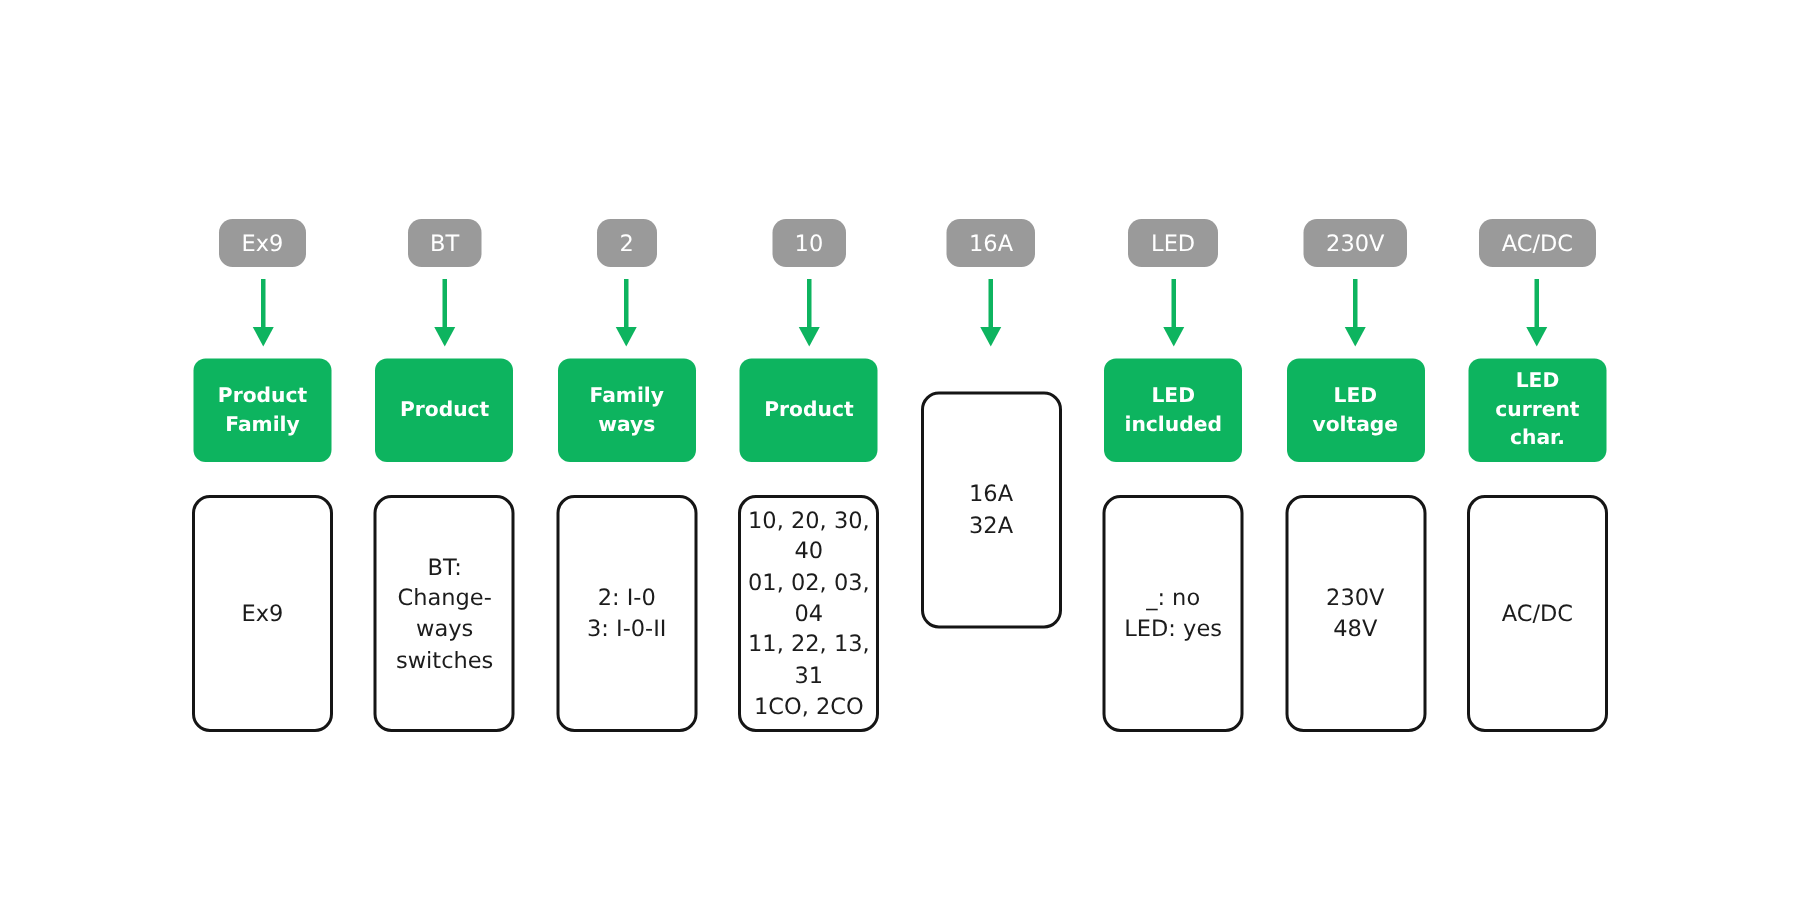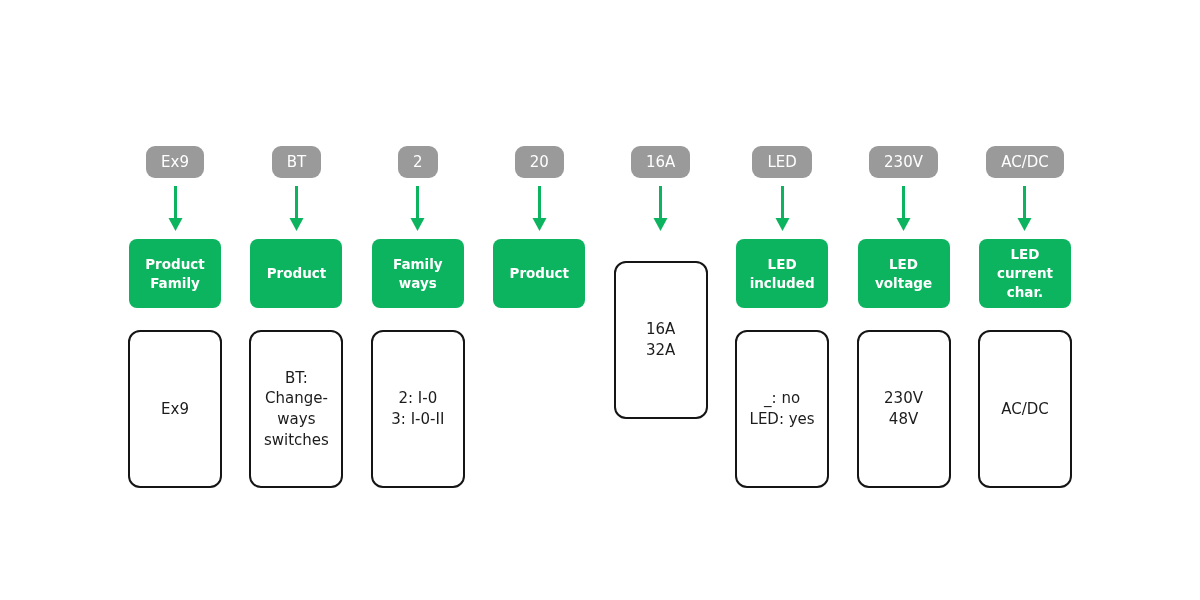--- a/index.html
+++ b/index.html
@@ -124,26 +124,33 @@
       <line x1="7.5" y1="1" x2="7.5" y2="34"></line>
       <polygon points="0.5,33 14.5,33 7.5,46"></polygon>
     </svg>
     <div class="label">Family
 ways</div>
     <div class="detail">2: I-0
 3: I-0-II</div>
   </div>
 
   <div class="column">
-    <div class="badge">20</div>
+    <div class="badge">10</div>
     <svg class="arrow" width="15" height="47" viewBox="0 0 15 47" aria-hidden="true">
       <line x1="7.5" y1="1" x2="7.5" y2="34"></line>
       <polygon points="0.5,33 14.5,33 7.5,46"></polygon>
     </svg>
     <div class="label">Product</div>
+    <div class="detail">10, 20, 30,
+40
+01, 02, 03,
+04
+11, 22, 13,
+31
+1CO, 2CO</div>
   </div>
 
   <div class="column">
     <div class="badge">16A</div>
     <svg class="arrow" width="15" height="47" viewBox="0 0 15 47" aria-hidden="true">
       <line x1="7.5" y1="1" x2="7.5" y2="34"></line>
       <polygon points="0.5,33 14.5,33 7.5,46"></polygon>
     </svg>
     <div class="detail">16A
 32A</div>

